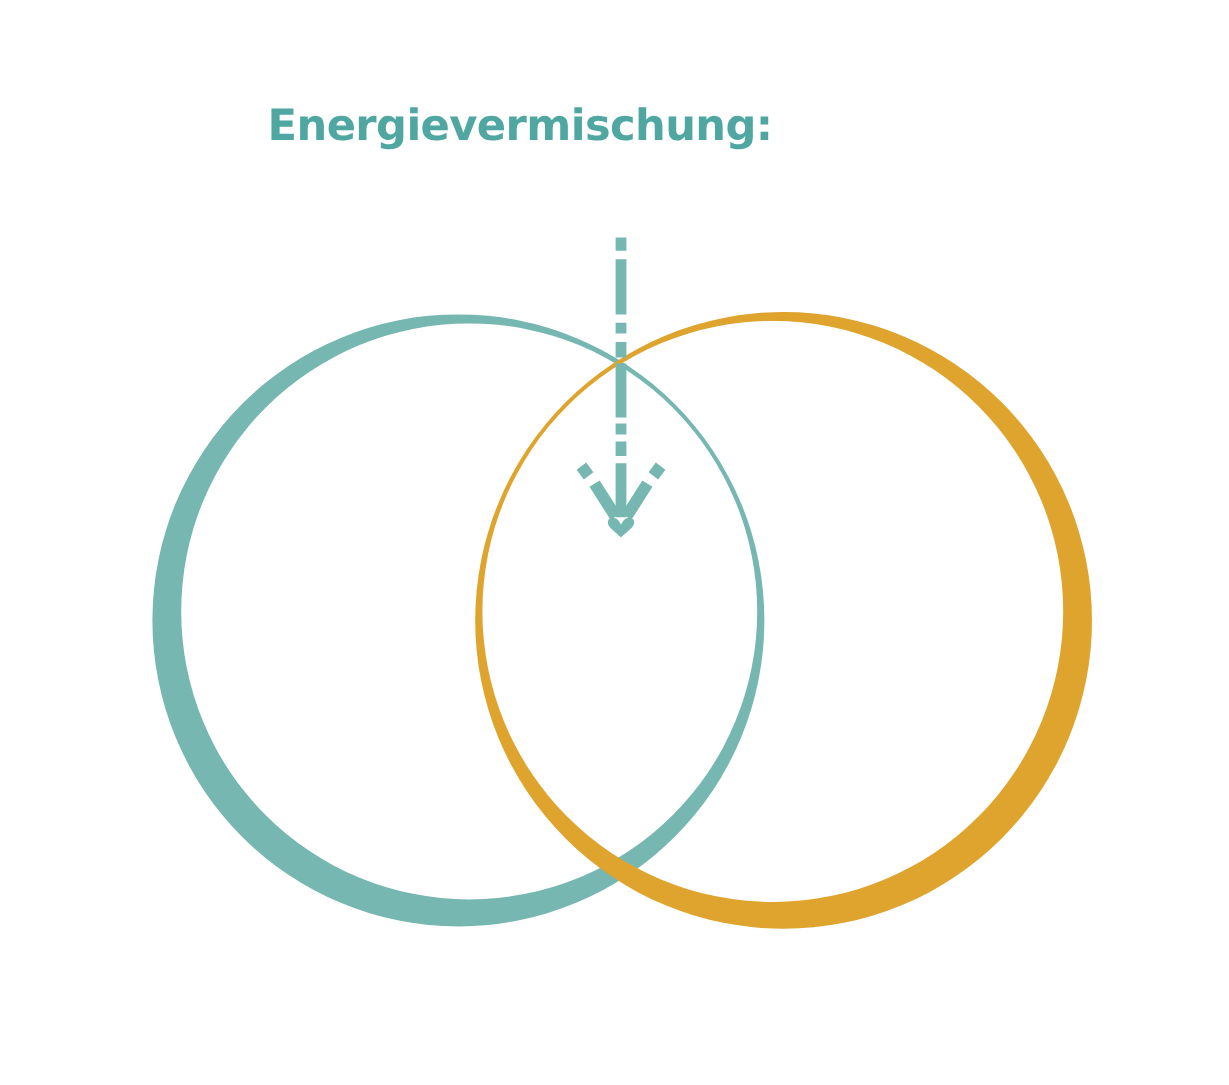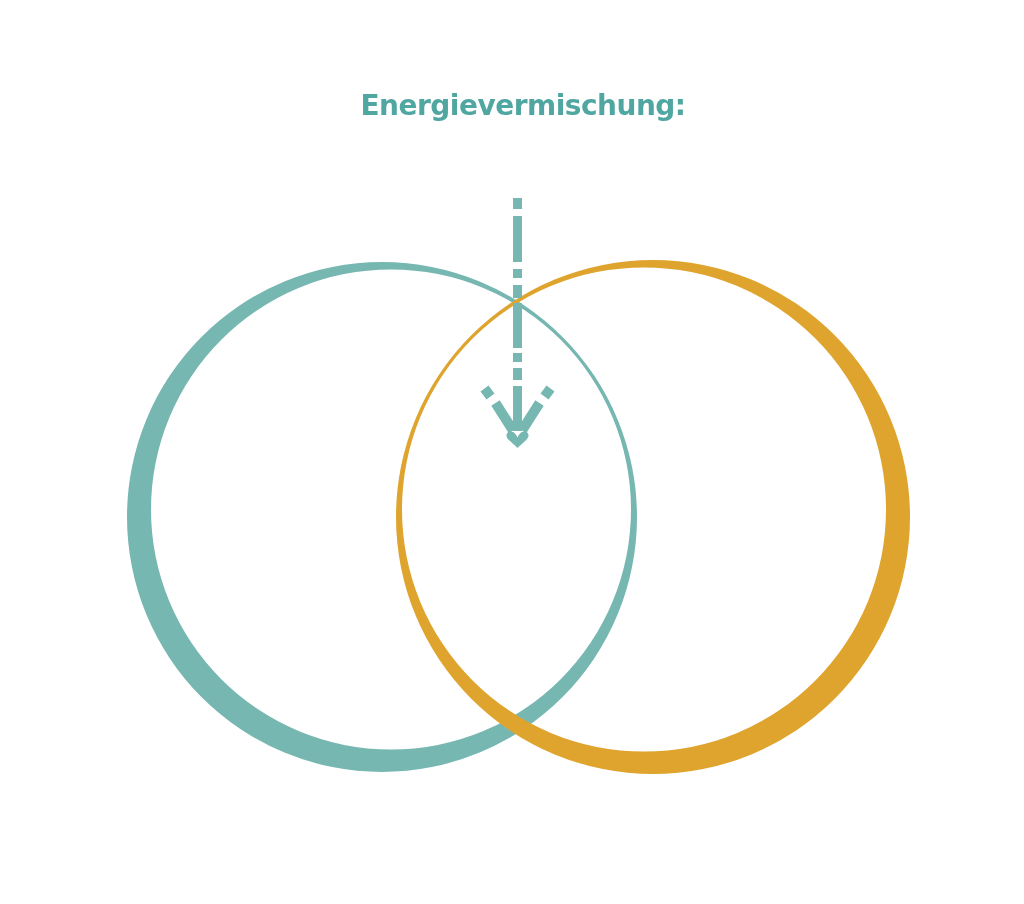--- a/index.html
+++ b/index.html
@@ -20,23 +20,22 @@
     left: 0;
     top: 0;
     width: 1024px;
     height: 904px;
   }
   .title-block {
     position: absolute;
     left: 223px;
     top: 88px;
     width: 600px;
-    text-align: center;
     font-weight: bold;
-    font-size: 28px;
+    font-size: 36px;
     line-height: 36px;
     letter-spacing: -0.5px;
   }
 </style>
 </head>
 <body>
 
 <div class="stage">
 
   <div class="title-block" style="color: rgb(80, 167, 161);">

